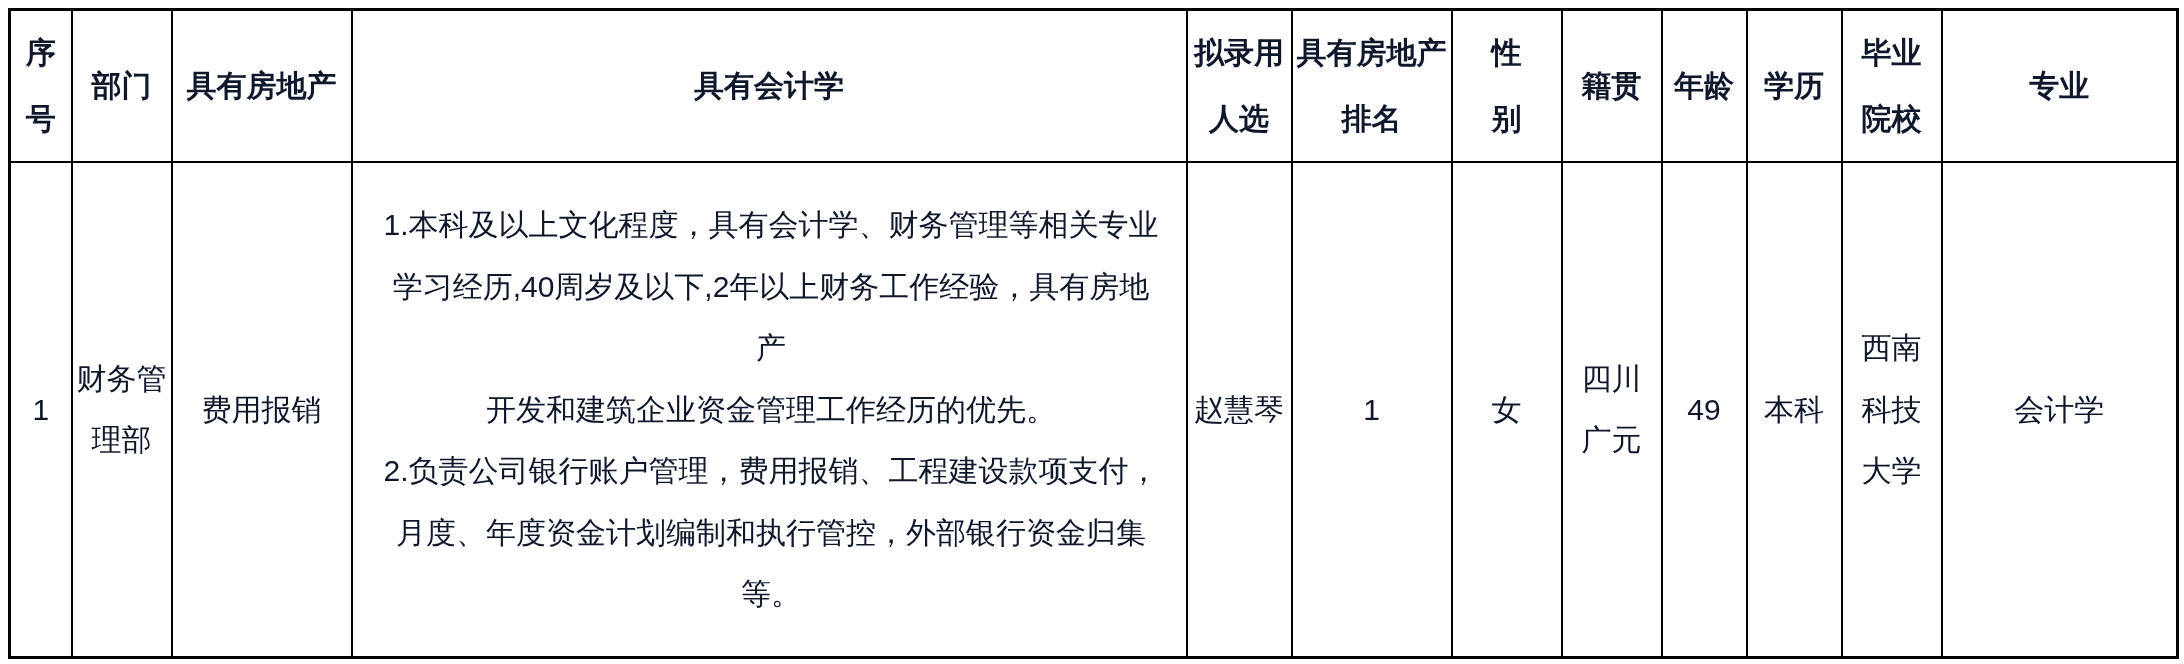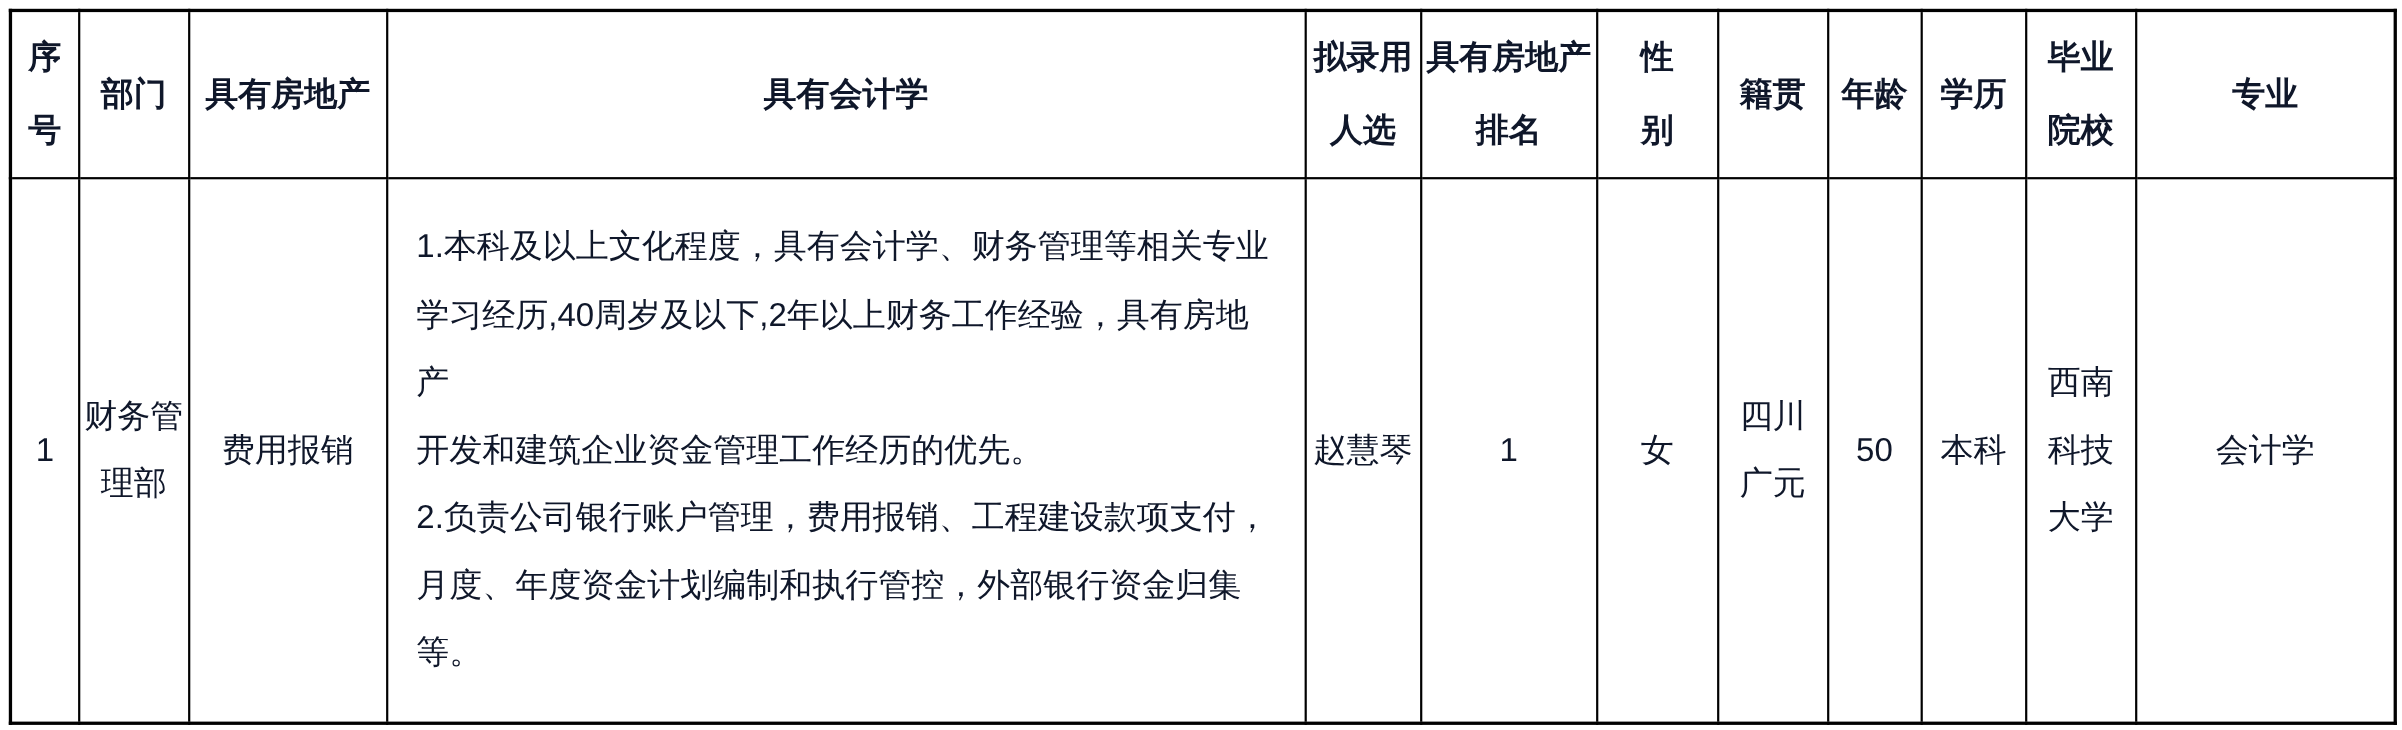--- a/index.html
+++ b/index.html
@@ -38,21 +38,21 @@
     font-size: 30px;
     font-weight: bold;
     line-height: 2.2;
   }
   table.roster td {
     font-size: 30px;
     font-weight: normal;
     line-height: 2.05;
   }
   table.roster td.cell-requirements {
-    text-align: left;
+    text-align: center;
     padding: 0 22px 0 26px;
   }
   tr.header-row { height: 152px; }
   tr.data-row   { height: 496px; }
 </style>
 </head>
 <body>
 
 <div class="page">
   <table class="roster">
@@ -100,21 +100,21 @@
 学习经历,40周岁及以下,2年以上财务工作经验，具有房地产
 开发和建筑企业资金管理工作经历的优先。
 2.负责公司银行账户管理，费用报销、工程建设款项支付，
 月度、年度资金计划编制和执行管控，外部银行资金归集
 等。</td>
         <td class="cell-candidate">赵慧琴</td>
         <td class="cell-rank">1</td>
         <td class="cell-gender">女</td>
         <td class="cell-hometown">四川
 广元</td>
-        <td class="cell-age">50</td>
+        <td class="cell-age">49</td>
         <td class="cell-education">本科</td>
         <td class="cell-school">西南
 科技
 大学</td>
         <td class="cell-major">会计学</td>
       </tr>
     </tbody>
   </table>
 </div>
 

